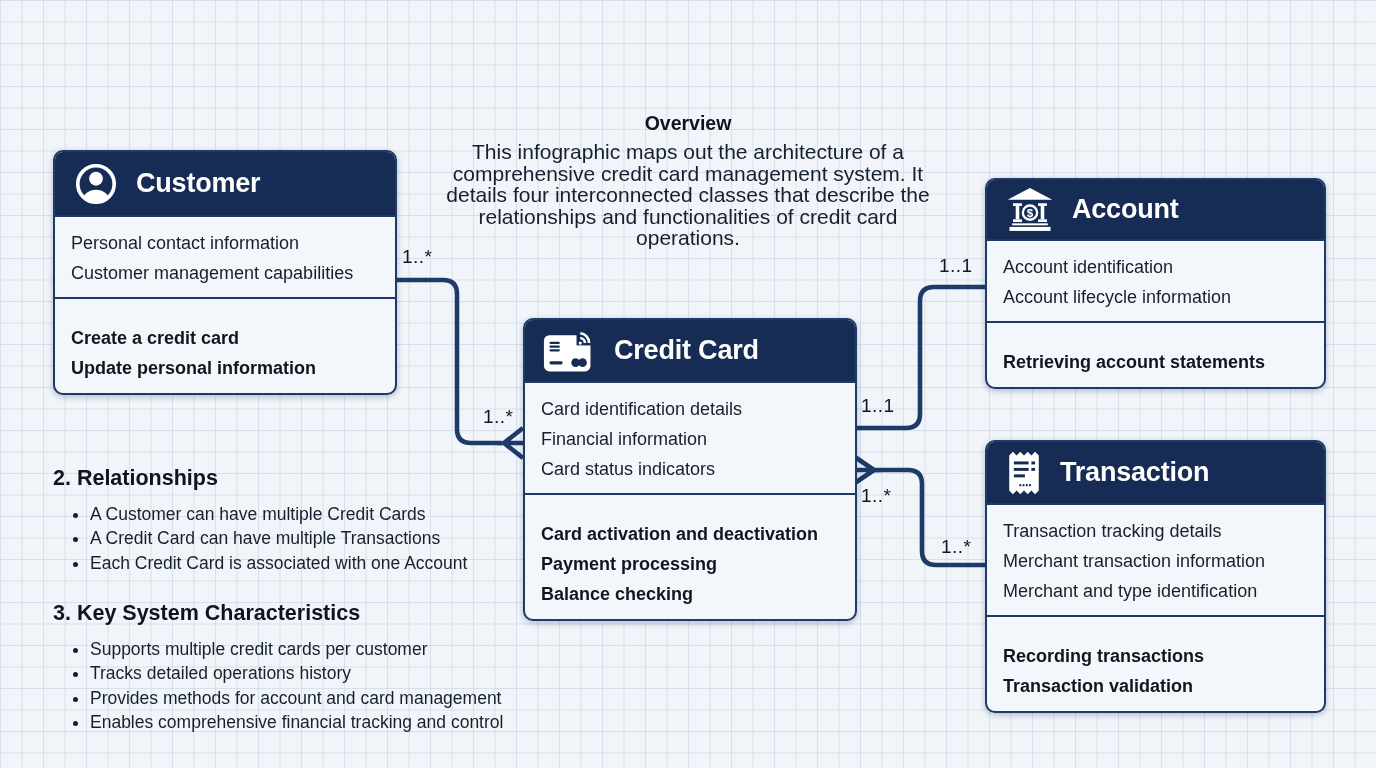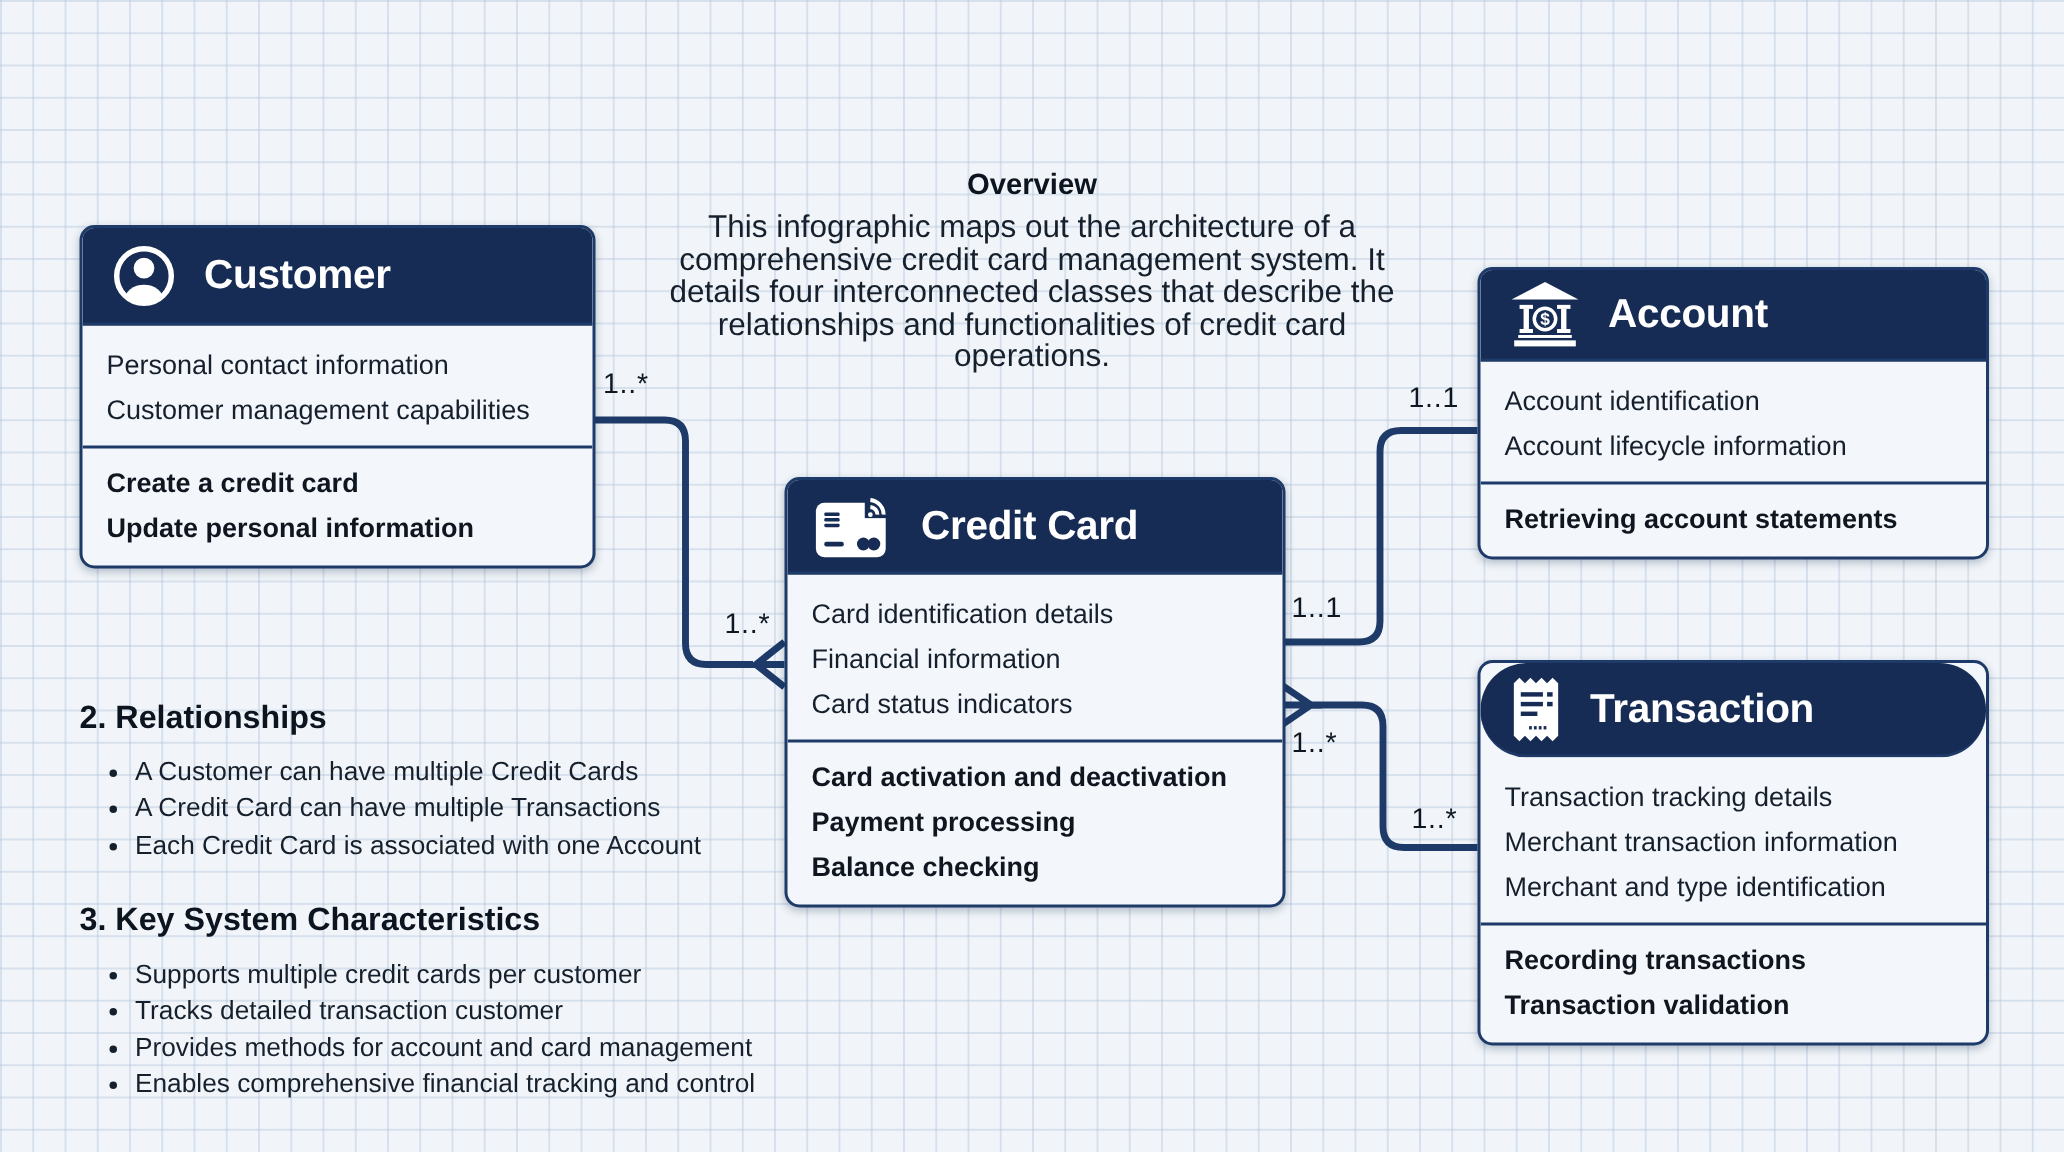--- a/index.html
+++ b/index.html
@@ -34,31 +34,31 @@
     position:absolute;border:2.5px solid #1e3a68;border-radius:10px;
     background:#f3f6fb;box-shadow:0 2px 6px rgba(16,38,76,.28);
     overflow:hidden;
   }
   .cls-h{
     display:flex;align-items:center;background:#172c55;color:#fff;
     padding:0 18px;border-bottom:2.5px solid #1e3a68;
   }
   .cls-t{font-size:27px;font-weight:bold;margin-left:17px;letter-spacing:-.2px;}
   .cls-attrs{padding:11px 16px 9px;border-bottom:2.5px solid #1e3a68;}
-  .cls-methods{padding:8px 16px 10px;}
+  .cls-methods{padding:24px 16px 10px;}
   .row{font-size:18px;line-height:30px;white-space:nowrap;color:#16202c;}
   .row.m{font-weight:bold;color:#10161f;}
   #box-customer{left:53px;top:150px;width:340px;}
   #box-customer .cls-h{height:63px;}
   #box-creditcard{left:523px;top:318px;width:330px;}
   #box-creditcard .cls-h{height:61px;}
   #box-account{left:985px;top:178px;width:337px;}
   #box-account .cls-h{height:59px;}
   #box-transaction{left:985px;top:440px;width:337px;}
-  #box-transaction .cls-h{height:61px;border-radius:31px;}
+  #box-transaction .cls-h{height:61px;}
   .ic{display:inline-flex;align-items:center;}
   
   .mult{
     position:absolute;font-size:19px;color:#0e1622;letter-spacing:.5px;
   }
   #m1{left:402px;top:246px;}
   #m2{left:483px;top:406px;}
   #m3{left:861px;top:395px;}
   #m4{left:939px;top:255px;}
   #m5{left:861px;top:485px;}
@@ -226,19 +226,19 @@
       <li>A Customer can have multiple Credit Cards</li>
       <li>A Credit Card can have multiple Transactions</li>
       <li>Each Credit Card is associated with one Account</li>
     </ul>
   </div>
 
   <div class="txt-sec" id="sec-key">
     <h2 class="sec-h">3. Key System Characteristics</h2>
     <ul class="sec-ul">
       <li>Supports multiple credit cards per customer</li>
-      <li>Tracks detailed transaction customer</li>
+      <li>Tracks detailed operations history</li>
       <li>Provides methods for account and card management</li>
       <li>Enables comprehensive financial tracking and control</li>
     </ul>
   </div>
 
 </div>
 
 </body></html>

